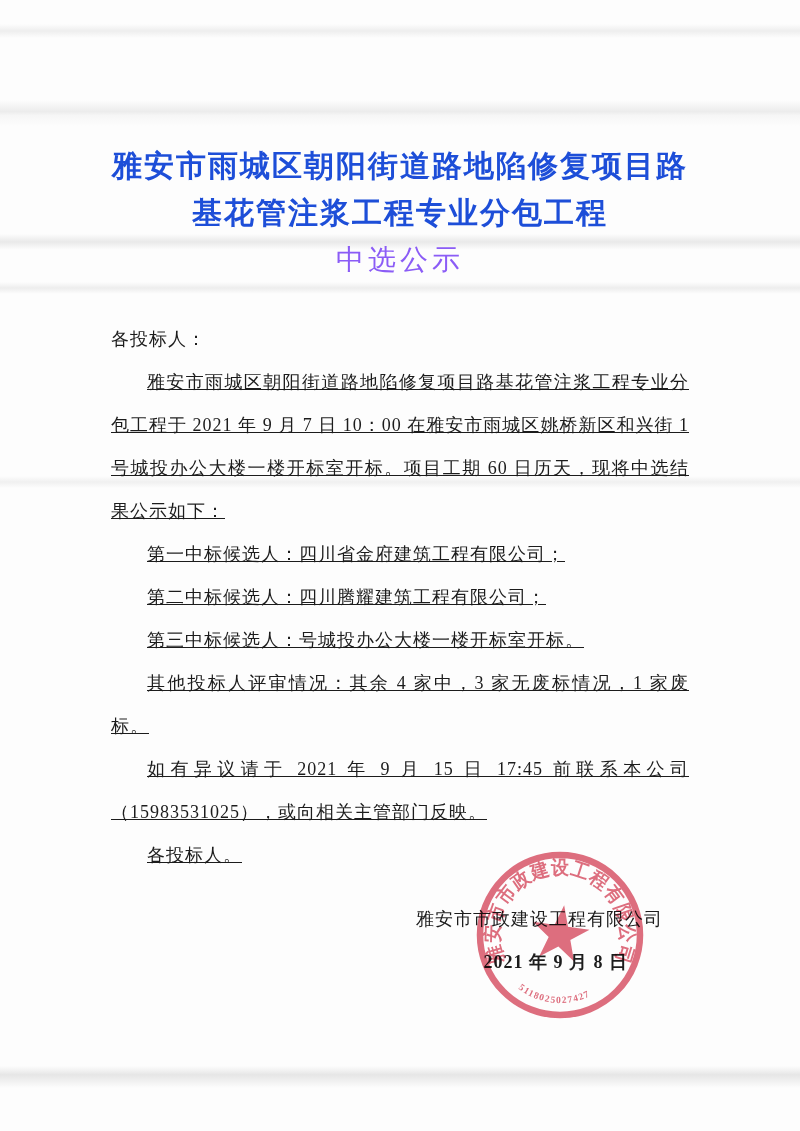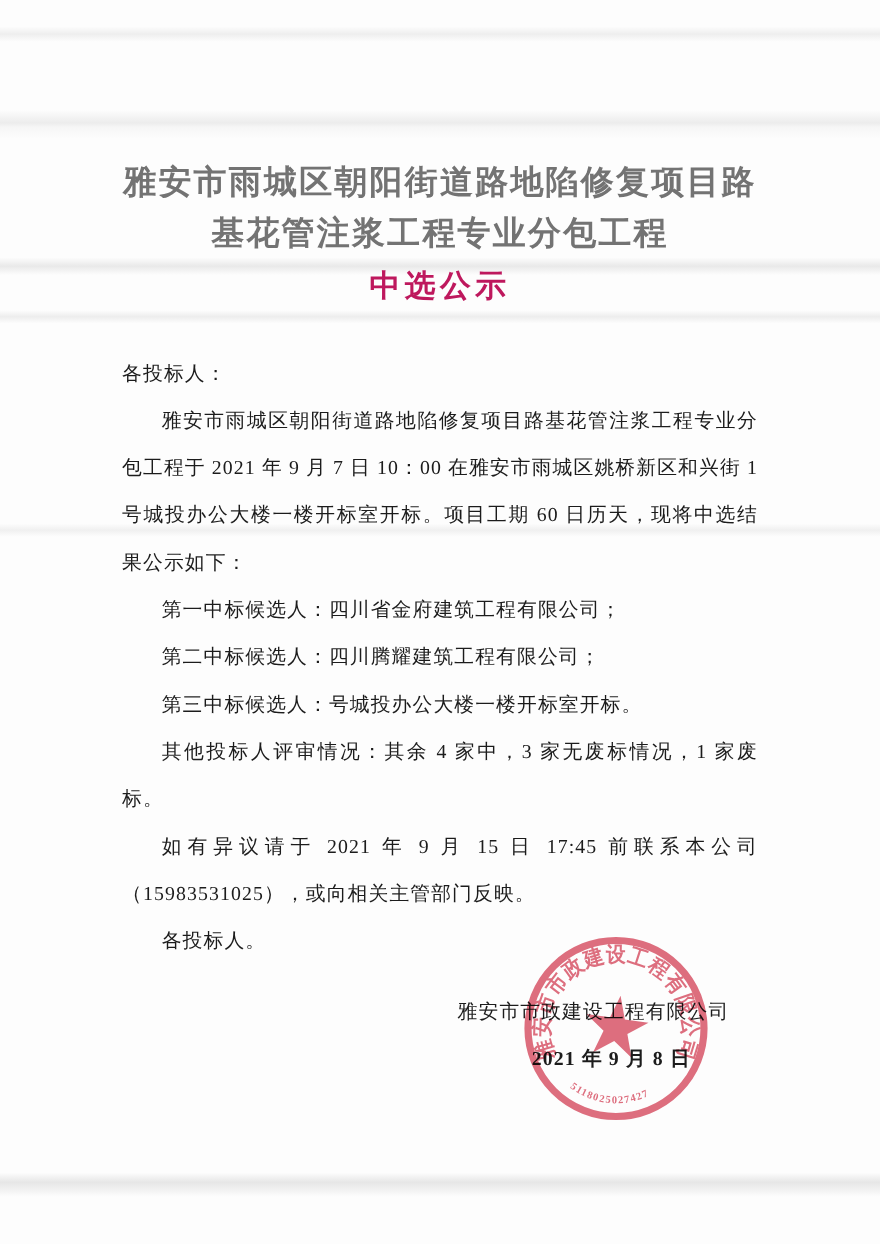--- a/index.html
+++ b/index.html
@@ -23,38 +23,38 @@
 
   .content { position:relative; z-index:1; }
 
   .title-block {
     padding-top:142px;
     text-align:center;
     font-family:"Liberation Sans","DejaVu Sans",sans-serif;
   }
   .title-main {
     font-size:30px; font-weight:700; line-height:47px;
-    letter-spacing:2px; color:#737373;
+    letter-spacing:2px; color:#1d4ed8;
   }
   .title-sub {
-    font-size:28px; font-weight:700; line-height:47px;
-    letter-spacing:4px; color:#be185d;
+    font-size:28px; font-weight:400; line-height:47px;
+    letter-spacing:4px; color:#8b5cf6;
   }
 
   .body-block {
     width:578px;
     margin:35px auto 0 auto;
     font-size:18px;
     line-height:43px;
     letter-spacing:1px;
     text-align:justify;
     color:#1c1c1c;
   }
   .body-block p { margin:0; }
-  .indent { text-indent:2em; }
+  .indent { text-indent:2em;text-decoration:underline; }
 
   .signature { margin-top:21px; }
   .sig-company { text-align:right; padding-right:26px; }
   .sig-date    { text-align:right; padding-right:61px;font-weight:bold; }
 
   .seal {
     position:absolute;
     left:455px; top:830px;
     width:210px; height:210px;
     z-index:2;

